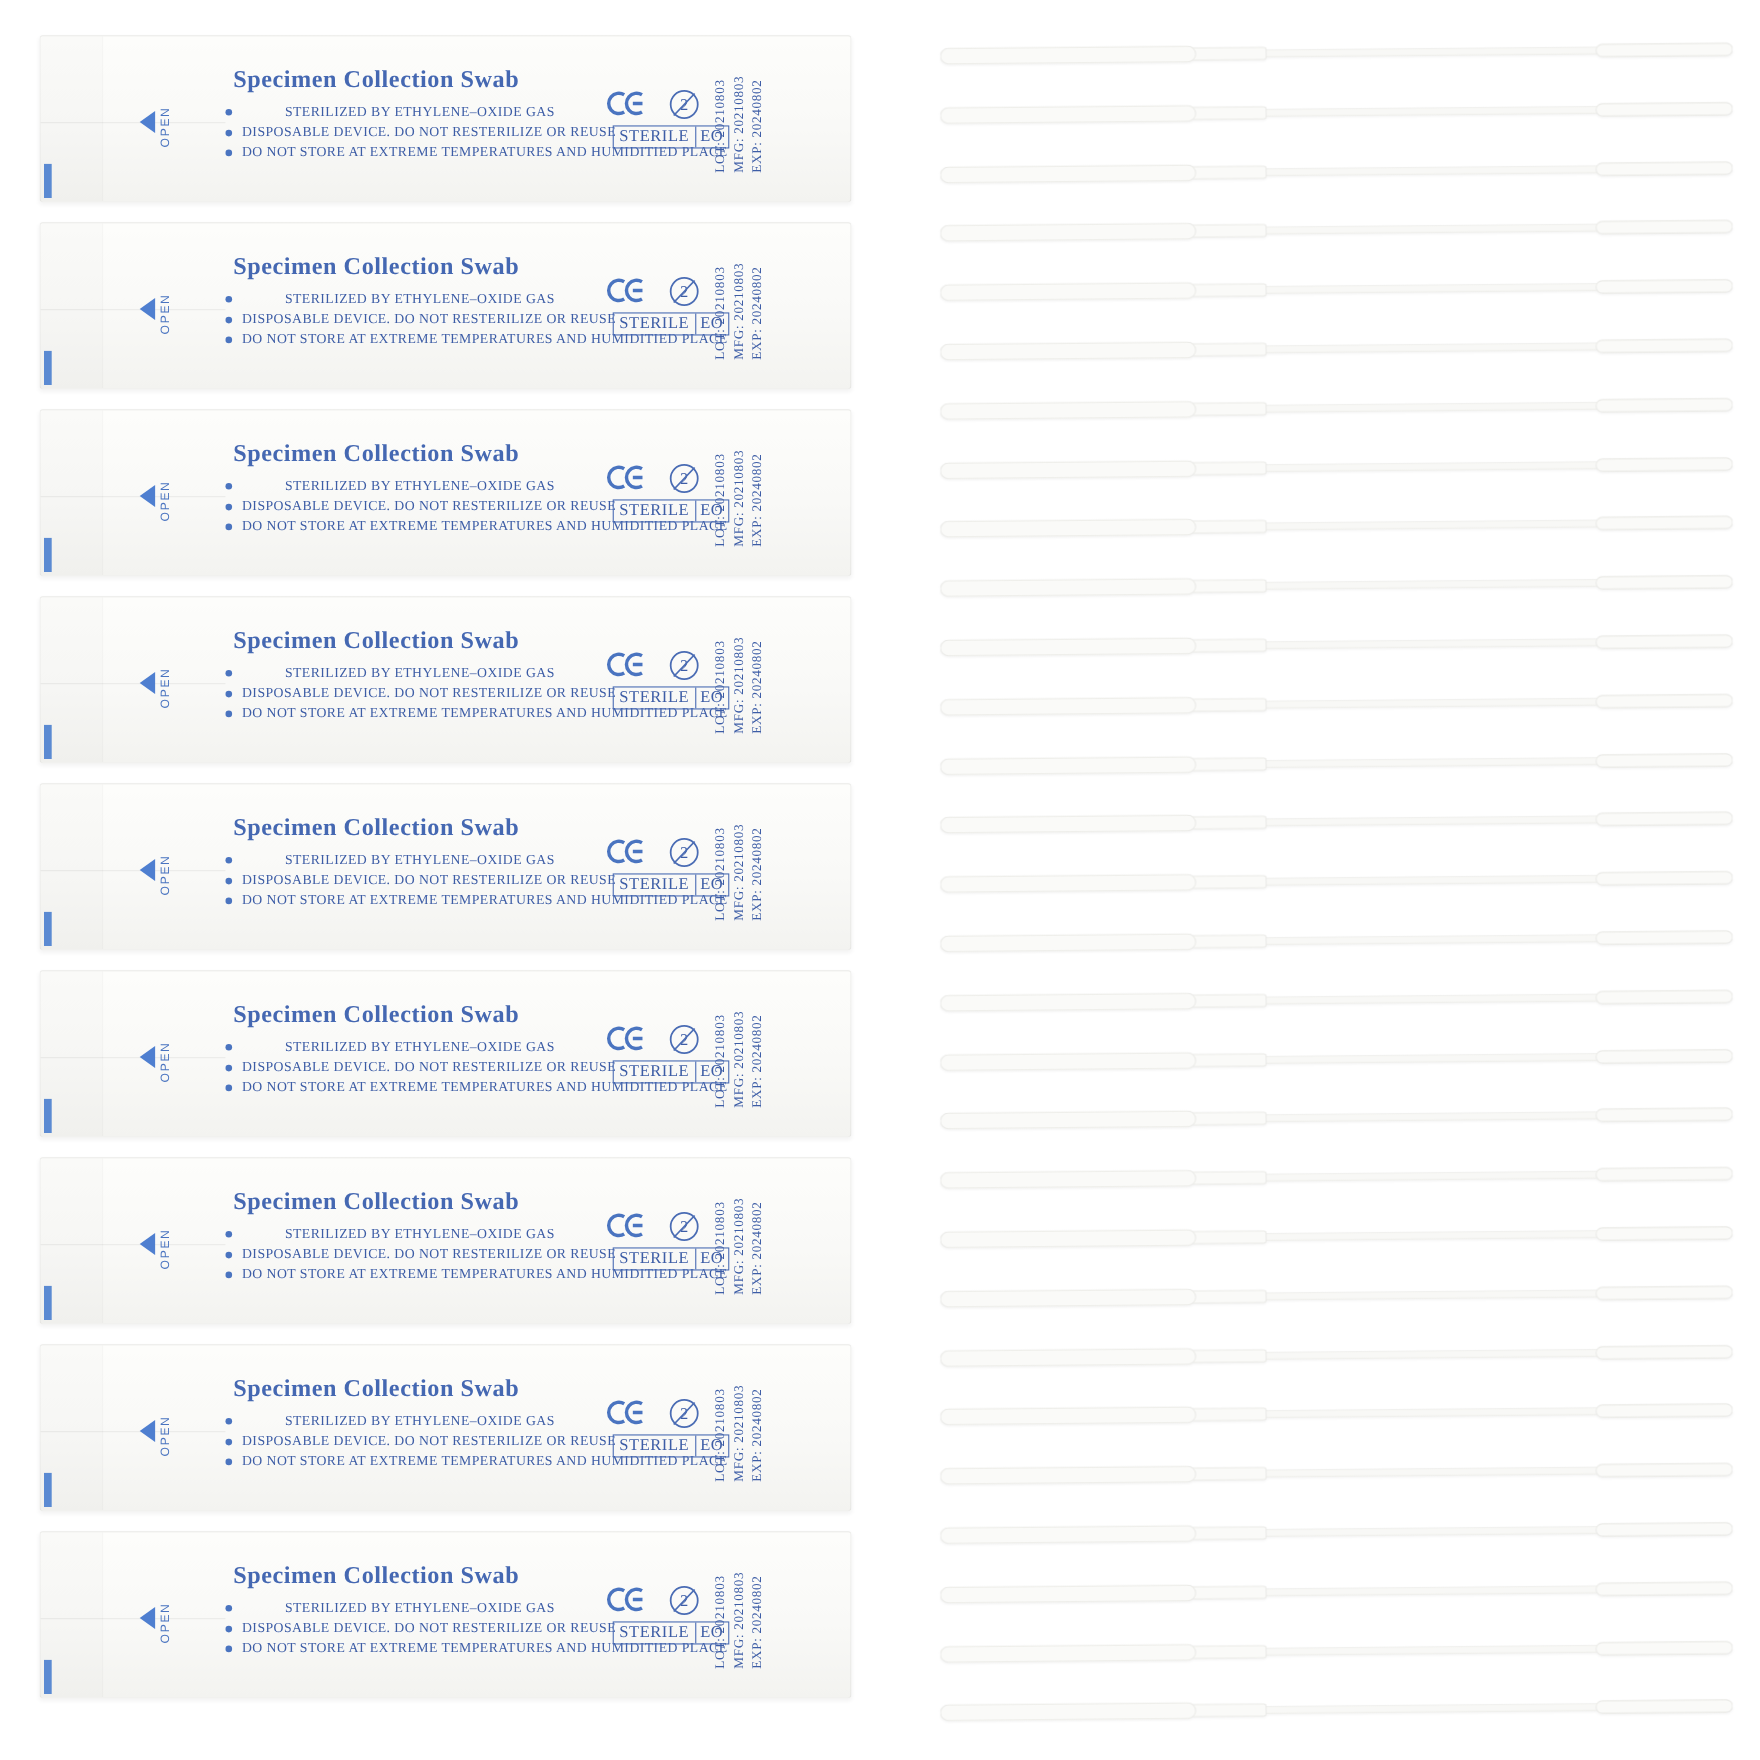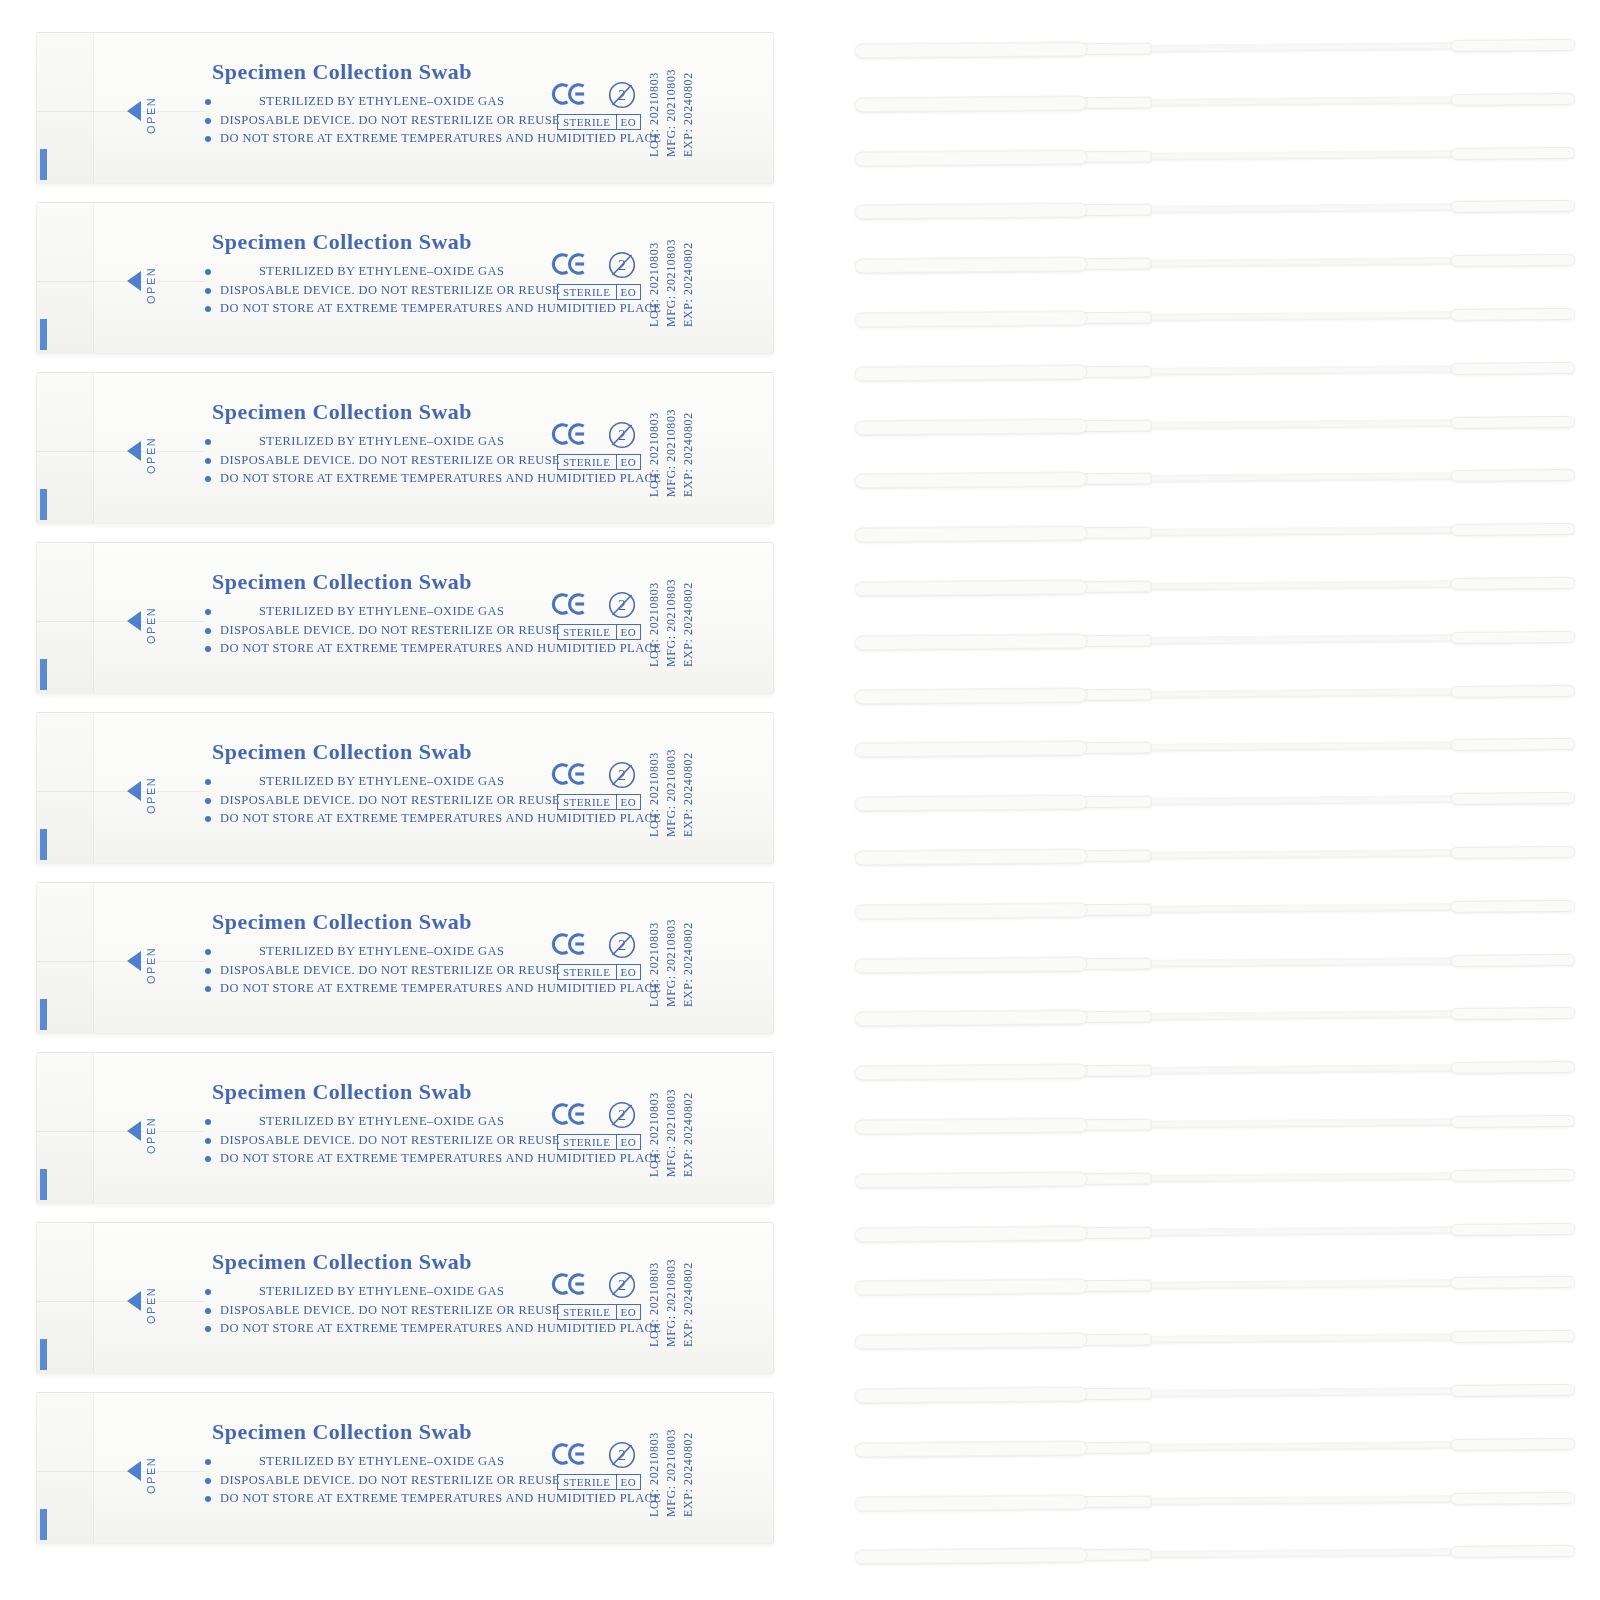--- a/index.html
+++ b/index.html
@@ -60,21 +60,21 @@
   .bullet-row.r2 { top: 80px; }
   .bullet-row.r3 { top: 98px; }
   .bullet-dot { width: 6px; height: 6px; border-radius: 50%; background: #4a74c0; flex: 0 0 auto; }
 
   .ce-mark { position: absolute; left: 510px; top: 49px; width: 40px; height: 24px; }
   .no-reuse { position: absolute; left: 570px; top: 47px; width: 30px; height: 30px; }
   .sterile-box {
     position: absolute; left: 520px; top: 81px;
     display: flex; align-items: flex-start;
     border: 1.5px solid #4a6cb4; color: #3d5da6;
-    font-size: 11px; letter-spacing: 0.5px; white-space: nowrap;
+    font-size: 15px; letter-spacing: 0.5px; white-space: nowrap;
   }
   .sterile-box .cell-l { padding: 1px 5px; border-right: 1.5px solid #4a6cb4; }
   .sterile-box .cell-r { padding: 1px 4px; }
 
   .vert-text {
     position: absolute; top: 22px; height: 102px;
     writing-mode: vertical-rl; transform: rotate(180deg);
     font-size: 12px; color: #3d5da6; letter-spacing: 0.6px; white-space: nowrap;
   }
   .vt-lot { left: 610px; }

